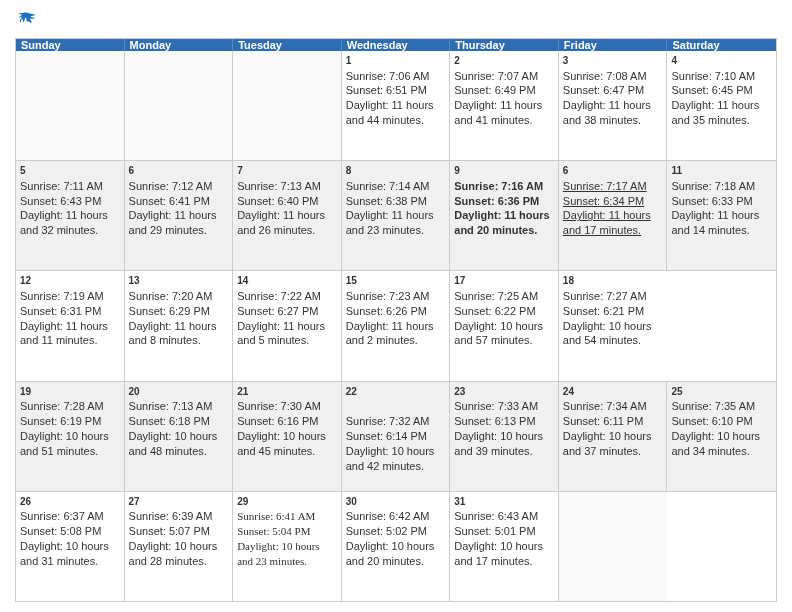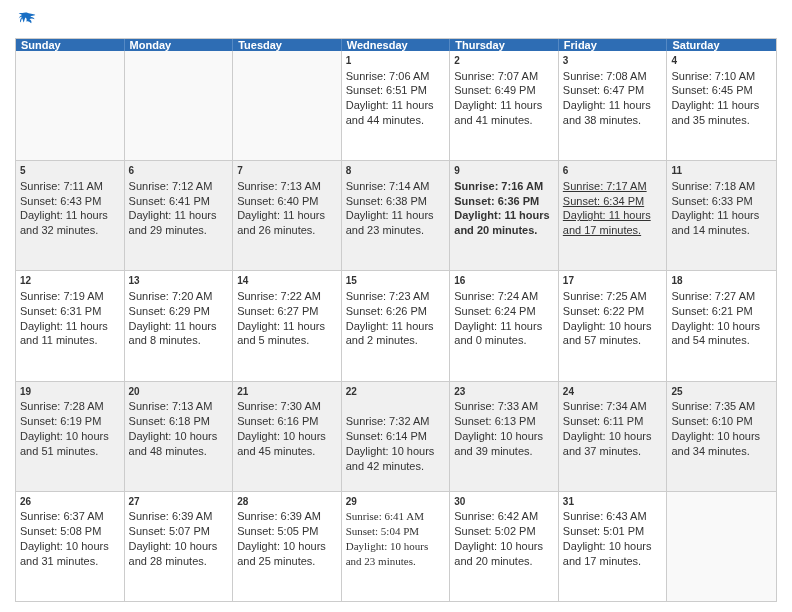--- a/index.html
+++ b/index.html
@@ -231,26 +231,20 @@
 Sunset: 6:27 PM
 Daylight: 11 hours and 5 minutes.</div>
           </div>
           <div class="cal-cell">
             <div class="day-num">15</div>
             <div class="day-info" style="white-space: pre-line;">Sunrise: 7:23 AM
 Sunset: 6:26 PM
 Daylight: 11 hours and 2 minutes.</div>
           </div>
           <div class="cal-cell">
-            <div class="day-num">16</div>
-            <div class="day-info" style="white-space: pre-line;">Sunrise: 7:24 AM
-Sunset: 6:24 PM
-Daylight: 11 hours and 0 minutes.</div>
-          </div>
-          <div class="cal-cell">
             <div class="day-num">17</div>
             <div class="day-info" style="white-space: pre-line;">Sunrise: 7:25 AM
 Sunset: 6:22 PM
 Daylight: 10 hours and 57 minutes.</div>
           </div>
           <div class="cal-cell">
             <div class="day-num">18</div>
             <div class="day-info" style="white-space: pre-line;">Sunrise: 7:27 AM
 Sunset: 6:21 PM
 Daylight: 10 hours and 54 minutes.</div>
@@ -305,26 +299,20 @@
             <div class="day-num">26</div>
             <div class="day-info" style="white-space: pre-line;">Sunrise: 6:37 AM
 Sunset: 5:08 PM
 Daylight: 10 hours and 31 minutes.</div>
           </div>
           <div class="cal-cell">
             <div class="day-num">27</div>
             <div class="day-info" style="white-space: pre-line;">Sunrise: 6:39 AM
 Sunset: 5:07 PM
 Daylight: 10 hours and 28 minutes.</div>
-          </div>
-          <div class="cal-cell">
-            <div class="day-num">28</div>
-            <div class="day-info" style="white-space: pre-line;">Sunrise: 6:39 AM
-Sunset: 5:05 PM
-Daylight: 10 hours and 25 minutes.</div>
           </div>
           <div class="cal-cell">
             <div class="day-num">29</div>
             <div class="day-info" style="white-space: pre-line; font-family: Liberation Serif, serif;">Sunrise: 6:41 AM
 Sunset: 5:04 PM
 Daylight: 10 hours and 23 minutes.</div>
           </div>
           <div class="cal-cell">
             <div class="day-num">30</div>
             <div class="day-info" style="white-space: pre-line;">Sunrise: 6:42 AM

